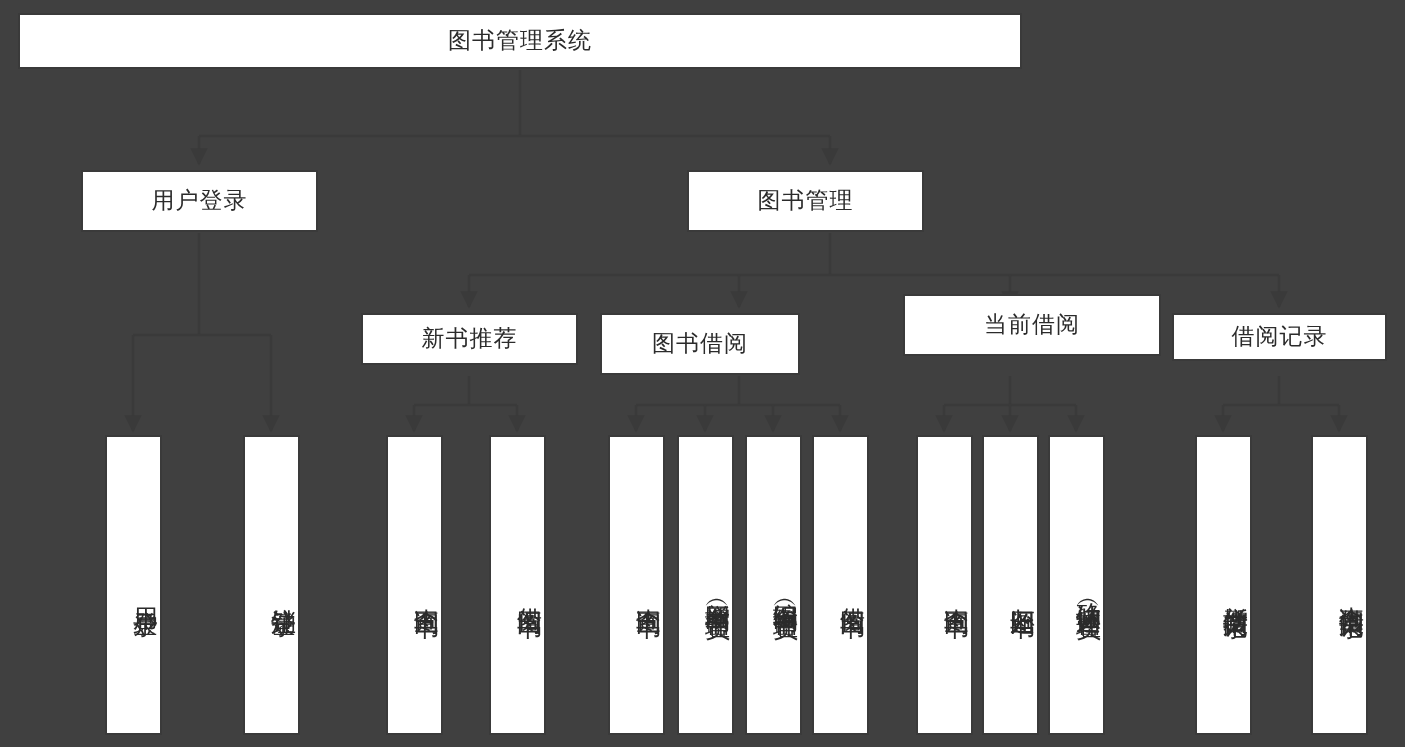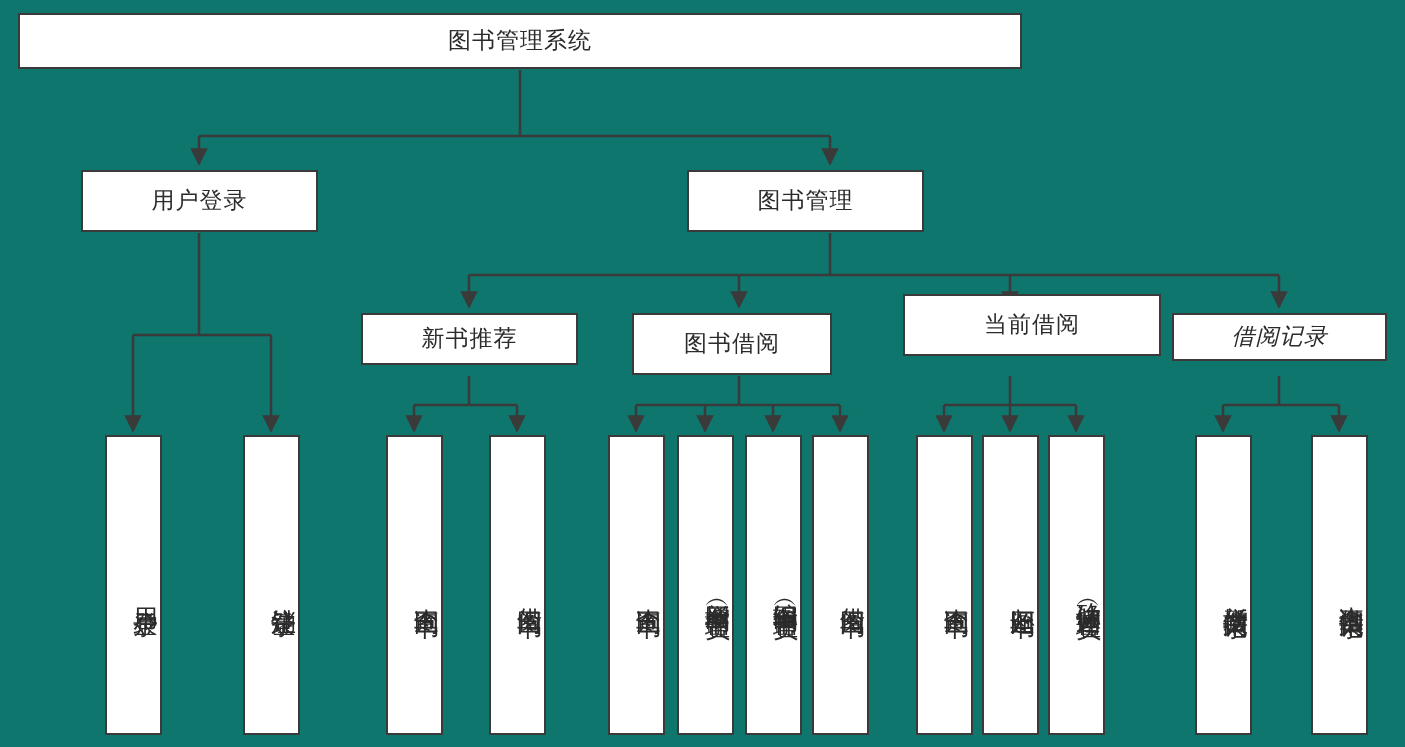--- a/index.html
+++ b/index.html
@@ -8,21 +8,21 @@
     padding: 0;
     background: #ffffff;
   }
   body {
     font-family: "DejaVu Sans", "Liberation Sans", sans-serif;
   }
   #canvas {
     position: relative;
     width: 1405px;
     height: 747px;
-    background: #0f766e;
+    background: #404040;
     overflow: hidden;
   }
   svg.wires {
     position: absolute;
     left: 0;
     top: 0;
     width: 1405px;
     height: 747px;
     pointer-events: none;
   }
@@ -131,27 +131,27 @@
   <div class="node horiz" style="left:81px; top:170px; width:237px; height:62px;">
     <span>用户登录</span>
   </div>
   <div class="node horiz" style="left:687px; top:170px; width:237px; height:62px;">
     <span>图书管理</span>
   </div>
 
   <div class="node horiz" style="left:361px; top:313px; width:217px; height:52px;">
     <span>新书推荐</span>
   </div>
-  <div class="node horiz" style="left:632px; top:313px; width:200px; height:62px;">
+  <div class="node horiz" style="left:600px; top:313px; width:200px; height:62px;">
     <span>图书借阅</span>
   </div>
   <div class="node horiz" style="left:903px; top:294px; width:258px; height:62px;">
     <span>当前借阅</span>
   </div>
-  <div class="node horiz" style="left:1172px; top:313px; width:215px; height:48px;font-style:italic;">
+  <div class="node horiz" style="left:1172px; top:313px; width:215px; height:48px;">
     <span>借阅记录</span>
   </div>
 
   <div class="node vert" style="left:105px; top:435px; width:57px; height:300px;">
     <span class="vtext">用户登录</span>
   </div>
   <div class="node vert" style="left:243px; top:435px; width:57px; height:300px;">
     <span class="vtext">注销登录</span>
   </div>
 

